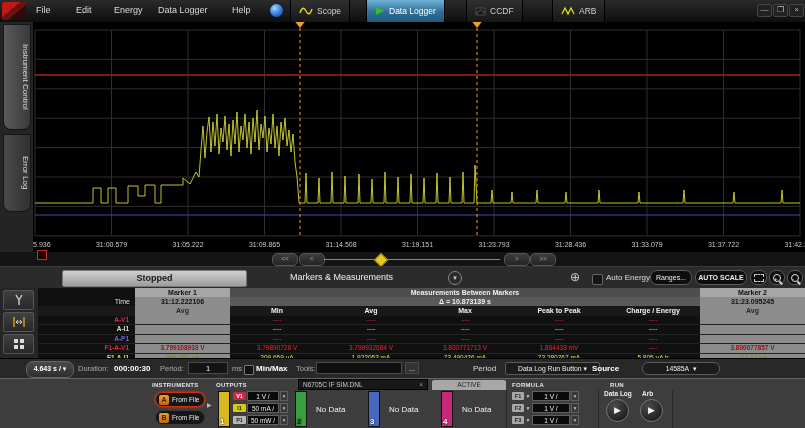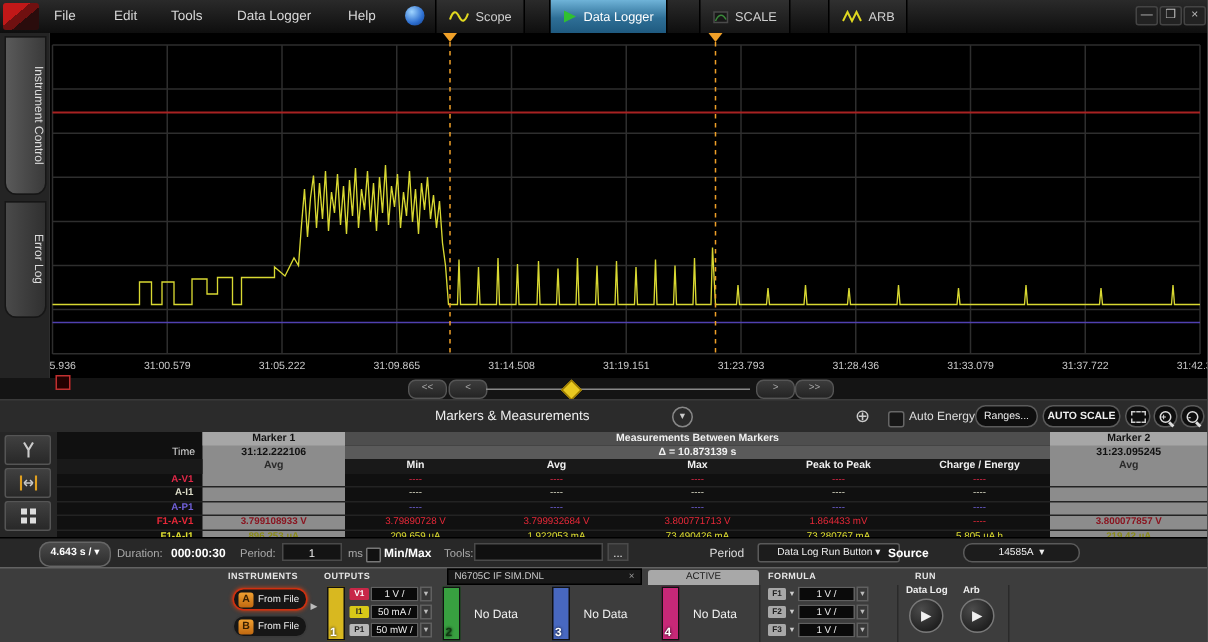--- a/index.html
+++ b/index.html
@@ -86,42 +86,42 @@
 </style>
 </head>
 <body>
 
 <div class="app">
 
   <div class="titlebar">
     <div class="logo"></div>
     <span class="menuitem" style="left:36px">File</span>
     <span class="menuitem" style="left:76px">Edit</span>
-    <span class="menuitem" style="left:114px">Tools</span>
+    <span class="menuitem" style="left:114px">Energy</span>
     <span class="menuitem" style="left:158px">Data Logger</span>
     <span class="menuitem" style="left:232px">Help</span>
     <span class="infoicon" style="left:270px"></span>
     <div class="appTab" style="left:290px">
       <svg width="14" height="10">
           <path d="M1,7 C3,1 5,1 7,5 C9,9 11,9 13,3" stroke="#e0d820" fill="none" stroke-width="1.4"></path>
         </svg>
       <span>Scope</span>
     </div>
     <div class="appTab active" style="left:366px">
       <svg width="10" height="10">
           <path d="M1,1 L9,5 L1,9 Z" fill="#30c030"></path>
         </svg>
       <span>Data Logger</span>
     </div>
     <div class="appTab" style="left:466px">
       <svg width="11" height="9">
           <rect x="1" y="1" width="9" height="7" fill="#181818" stroke="#4a4a4a"></rect>
           <path d="M2,7 C4,2 7,2 9,6" stroke="#3a8a3a" fill="none"></path>
         </svg>
-      <span>SCALE</span>
+      <span>CCDF</span>
     </div>
     <div class="appTab" style="left:552px">
       <svg width="14" height="10">
           <path d="M1,8 L4,2 L7,8 L10,2 L13,8" stroke="#e0d820" fill="none" stroke-width="1.3"></path>
         </svg>
       <span>ARB</span>
     </div>
     <div class="winbtn" style="left:757px">—</div>
     <div class="winbtn" style="left:773px">❒</div>
     <div class="winbtn" style="left:789px">×</div>
@@ -192,20 +192,21 @@
   <div class="scrollrow">
     <div class="scrbtn" style="left:272px">&lt;&lt;</div>
     <div class="scrbtn" style="left:299px">&lt;</div>
     <div class="scrtrack"></div>
     <div class="scrthumb"></div>
     <div class="scrbtn" style="left:504px">&gt;</div>
     <div class="scrbtn" style="left:530px">&gt;&gt;</div>
   </div>
 
   <div class="toolrow">
+    <div class="stoppedbtn">Stopped</div>
     <span class="paneltitle">Markers &amp; Measurements</span>
     <div class="chevcircle">▾</div>
     <span class="crosshair">⊕</span>
     <div class="togglebox"></div>
     <span class="autoscroll-label">Auto Energy</span>
     <div class="toolbtn" style="left:650px;width:42px;">Ranges...</div>
     <div class="toolbtn" style="left:695px;width:52px;font-weight:bold;">AUTO SCALE</div>
     <div class="toolbtn" style="left:750px;width:17px;"><span style="display:inline-block;width:8px;height:6px;border:1px dashed #ccc;margin-top:3px;"></span></div>
     <div class="toolbtn" style="left:769px;width:16px;"><span class="lens" style="margin-top:3px;"><span class="sign">+</span></span></div>
     <div class="toolbtn" style="left:787px;width:16px;"><span class="lens" style="margin-top:3px;"><span class="sign">-</span></span></div>

